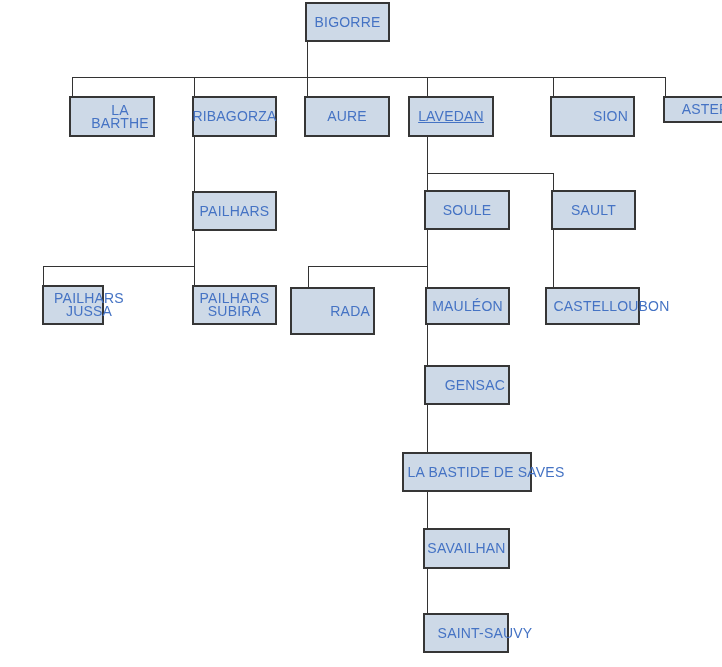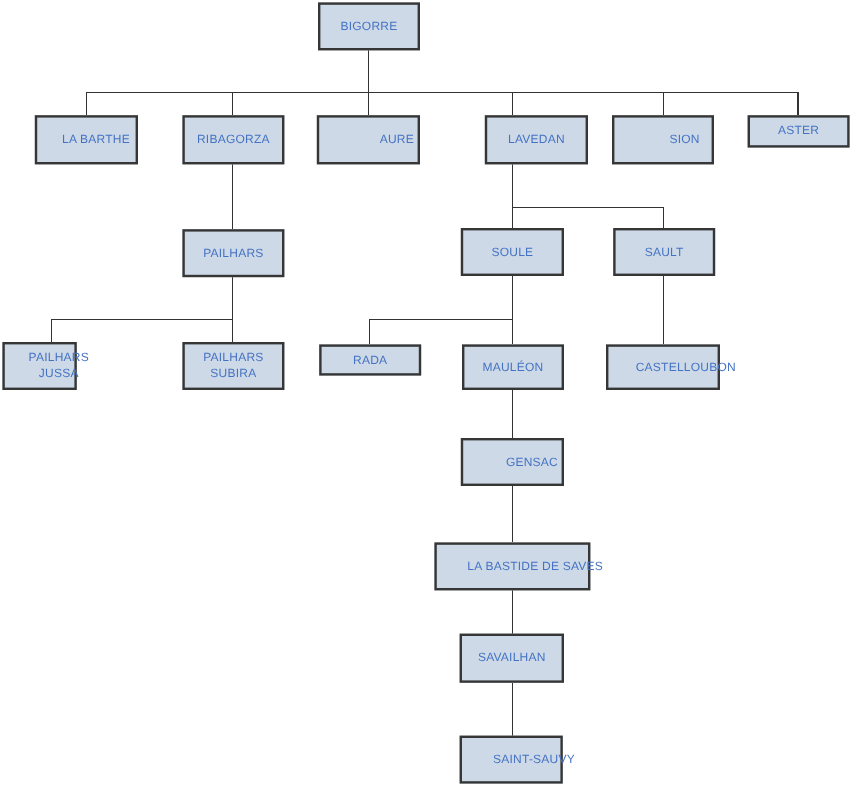--- a/index.html
+++ b/index.html
@@ -5,44 +5,44 @@
   html,body{margin:0;padding:0;background:#ffffff;}
   .canvas{
     position:relative;width:722px;height:667px;background:#ffffff;
     overflow:hidden;font-family:"Liberation Sans",sans-serif;
   }
   svg.connectors{position:absolute;left:0;top:0;width:722px;height:667px;}
   .node{
     position:absolute;box-sizing:border-box;
     background:#cdd9e7;border:2px solid #363636;
     display:flex;align-items:center;justify-content:center;
-    text-align:center;color:#4573c4;font-size:10px;line-height:13px;
-    padding:2px 3px;letter-spacing:0.2px;
+    text-align:center;color:#4573c4;font-size:14px;line-height:13px;
+    padding:2px 3px;letter-spacing:0.2px;margin-left:40px;
   }
   .node::after{
     content:"";position:absolute;z-index:-1;left:11px;top:11px;
     width:100%;height:100%;box-sizing:border-box;
     background:#3b74c9;border:1px solid #abc8ec;
   }
   .node .lbl{display:block;}
   .node .lbl.nowrap{white-space:nowrap;padding-left:38px;}
   
   #n-bigorre        {left:265px;top:2px;  width:85px; height:40px;}
   #n-la-barthe      {left:29px; top:96px; width:86px; height:41px;padding-left:19px;}
   #n-ribagorza      {left:152px;top:96px; width:85px; height:41px;}
-  #n-aure           {left:264px;top:96px; width:86px; height:41px;justify-content:flex-end;}
-  #n-lavedan        {left:404px;top:96px; width:86px; height:41px;}
+  #n-aure           {left:264px;top:96px; width:86px; height:41px;}
+  #n-lavedan        {left:368px;top:96px; width:86px; height:41px;text-decoration:underline;}
   #n-sion           {left:510px;top:96px; width:85px; height:41px;padding-left:39px;}
   #n-aster          {left:623px;top:96px; width:85px; height:27px;}
   #n-pailhars       {left:152px;top:191px;width:85px; height:40px;}
   #n-soule          {left:384px;top:190px;width:86px; height:40px;}
   #n-sault          {left:511px;top:190px;width:85px; height:40px;}
   #n-pailhars-jussa {left:2px;  top:285px;width:62px; height:40px;padding-left:35px;}
   #n-pailhars-subira{left:152px;top:285px;width:85px; height:40px;}
-  #n-rada           {left:266px;top:287px;width:85px; height:26px;}
+  #n-rada           {left:250px;top:287px;width:85px; height:48px;justify-content:flex-end;}
   #n-mauleon        {left:385px;top:287px;width:85px; height:38px;}
   #n-castelloubon   {left:505px;top:287px;width:95px; height:38px;}
   #n-gensac         {left:384px;top:365px;width:86px; height:40px;justify-content:flex-end;}
   #n-la-bastide     {left:362px;top:452px;width:130px;height:40px;}
   #n-savailhan      {left:383px;top:528px;width:87px; height:41px;}
   #n-saint-sauvy    {left:383px;top:613px;width:86px; height:40px;}
 </style>
 </head>
 <body>
 

